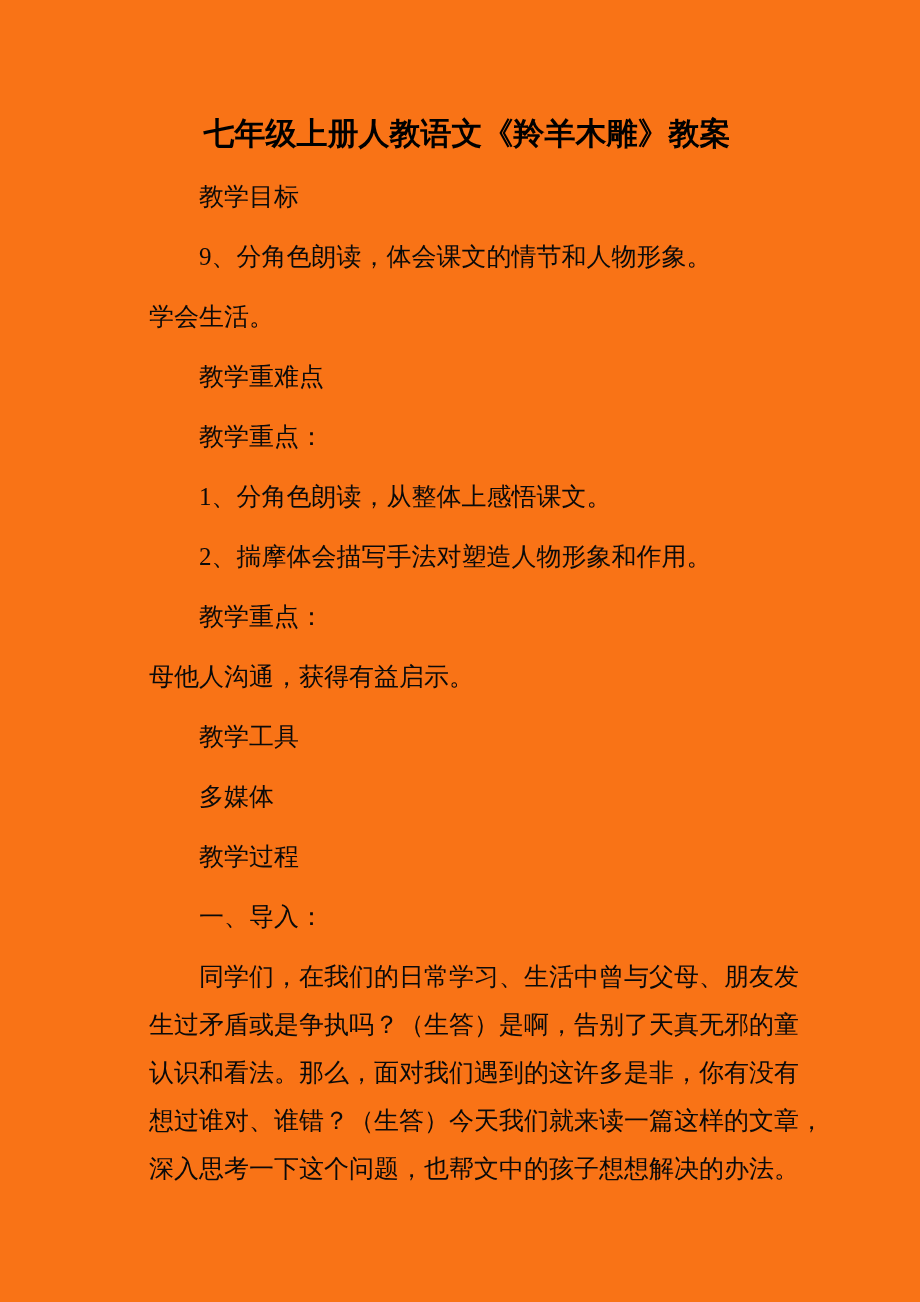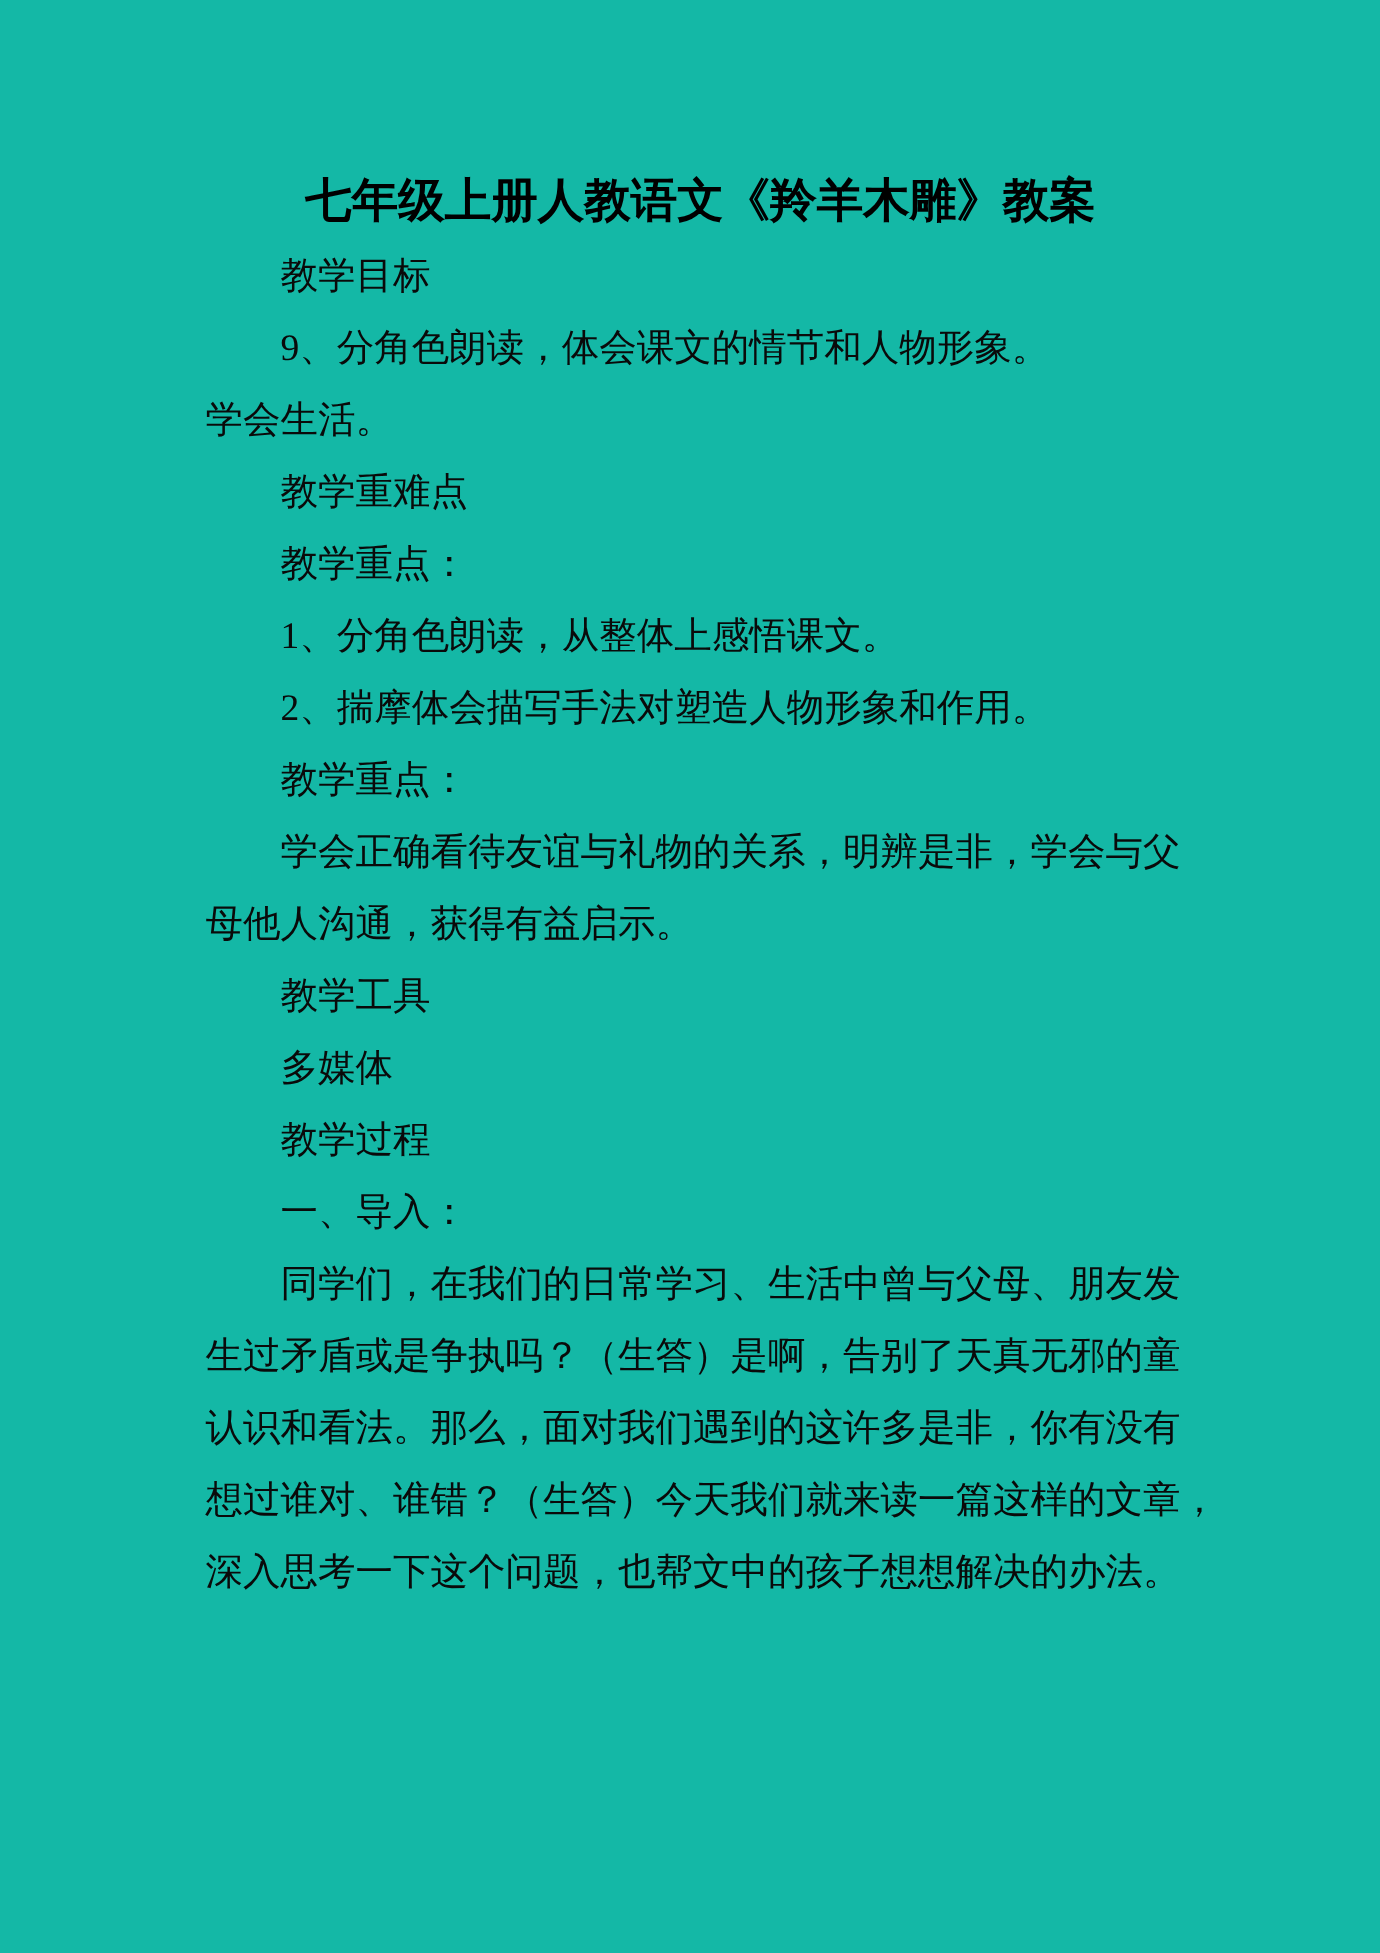--- a/index.html
+++ b/index.html
@@ -30,37 +30,37 @@
     margin: 0;
     padding: 0;
     font-size: 31px;
     font-weight: 700;
     line-height: 54px;
     text-align: center;
     white-space: nowrap;
     color: #000000;
   }
   .paragraph {
-    margin: 0;
+    margin: 12px;
     padding: 0;
   }
   .line {
     font-size: 25px;
     line-height: 48px;
     white-space: nowrap;
     color: #0a0a0a;
   }
   .line.indent {
     text-indent: 50px;
   }
 </style>
 </head>
 <body>
 
-<div class="page" style="background: #14b8a6; color: rgb(10, 10, 10);">
+<div class="page" style="background: #f97316; color: rgb(10, 10, 10);">
   <div class="content">
     <h1 class="title">七年级上册人教语文《羚羊木雕》教案</h1>
     <div class="body">
         <div class="paragraph">
           <div class="line indent">教学目标</div>
         </div>
         <div class="paragraph">
           <div class="line indent">9、分角色朗读，体会课文的情节和人物形象。</div>
         </div>
         <div class="paragraph">
@@ -75,21 +75,20 @@
         <div class="paragraph">
           <div class="line indent">1、分角色朗读，从整体上感悟课文。</div>
         </div>
         <div class="paragraph">
           <div class="line indent">2、揣摩体会描写手法对塑造人物形象和作用。</div>
         </div>
         <div class="paragraph">
           <div class="line indent">教学重点：</div>
         </div>
         <div class="paragraph">
-          <div class="line indent">学会正确看待友谊与礼物的关系，明辨是非，学会与父</div>
           <div class="line">母他人沟通，获得有益启示。</div>
         </div>
         <div class="paragraph">
           <div class="line indent">教学工具</div>
         </div>
         <div class="paragraph">
           <div class="line indent">多媒体</div>
         </div>
         <div class="paragraph">
           <div class="line indent">教学过程</div>

